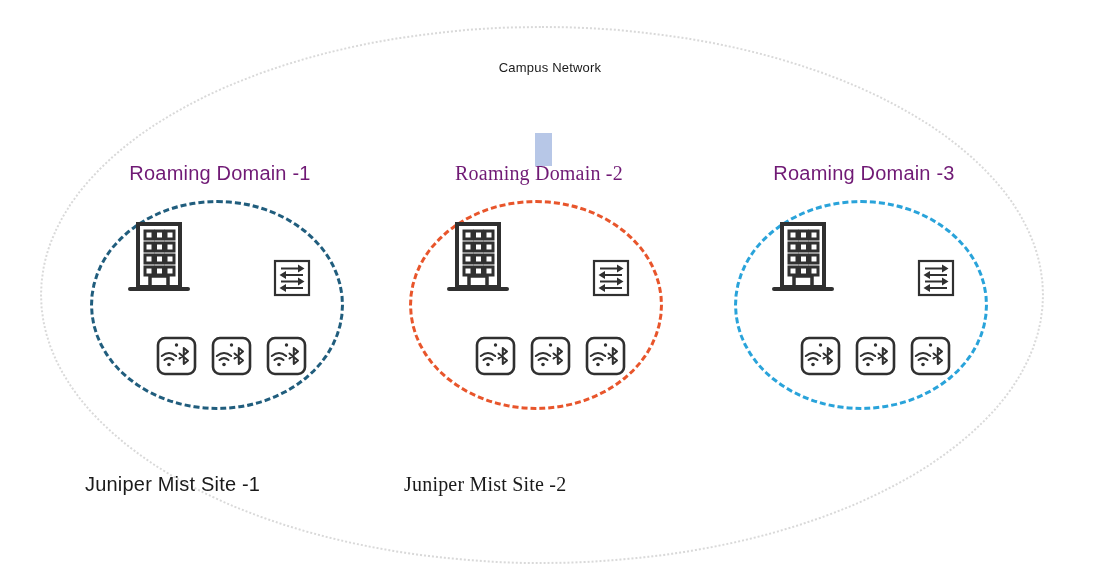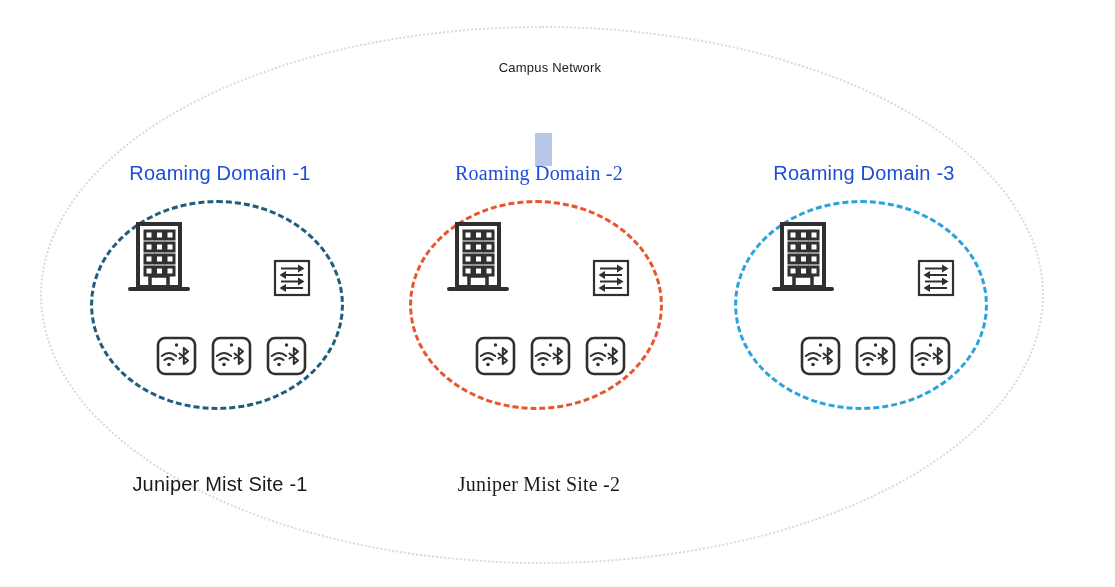--- a/index.html
+++ b/index.html
@@ -18,32 +18,32 @@
   .cursor-artifact {
     position:absolute; left:535px; top:133px; width:17px; height:33px;
     background:#b7c7e7;
   }
   .domain { position:absolute; top:160px; width:270px; height:345px; }
   .d1 { left:85px; }
   .d2 { left:404px;font-family:Liberation Serif, serif; }
   .d3 { left:729px; }
   .domain-label {
     position:absolute; top:2px; left:0; width:100%; text-align:center;
-    font-size:20px; color:#1d4ed8; letter-spacing:0.2px;
+    font-size:20px; color:#701a75; letter-spacing:0.2px;
   }
   .domain-ellipse {
     position:absolute; left:5px; top:40px; width:254px; height:210px;
     border:3px dashed #888888; border-radius:50%; box-sizing:border-box;
   }
   .building { position:absolute; left:43px; top:60px; }
   .switch   { position:absolute; left:188px; top:99px; }
   .ap       { position:absolute; top:176px; }
   .ap1 { left:71px; } .ap2 { left:126px; } .ap3 { left:181px; }
   .site-label {
-    position:absolute; top:313px; left:0; width:100%; text-align:center;
+    position:absolute; top:313px; left:0; width:100%; 
     font-size:20px; color:#1a1a1a; letter-spacing:0.2px;
   }
   svg { display:block; }
 </style>
 </head>
 <body>
 
 <div class="canvas">
 
   <div class="outer-ellipse" style="border-color: rgb(217, 217, 217);"></div>

